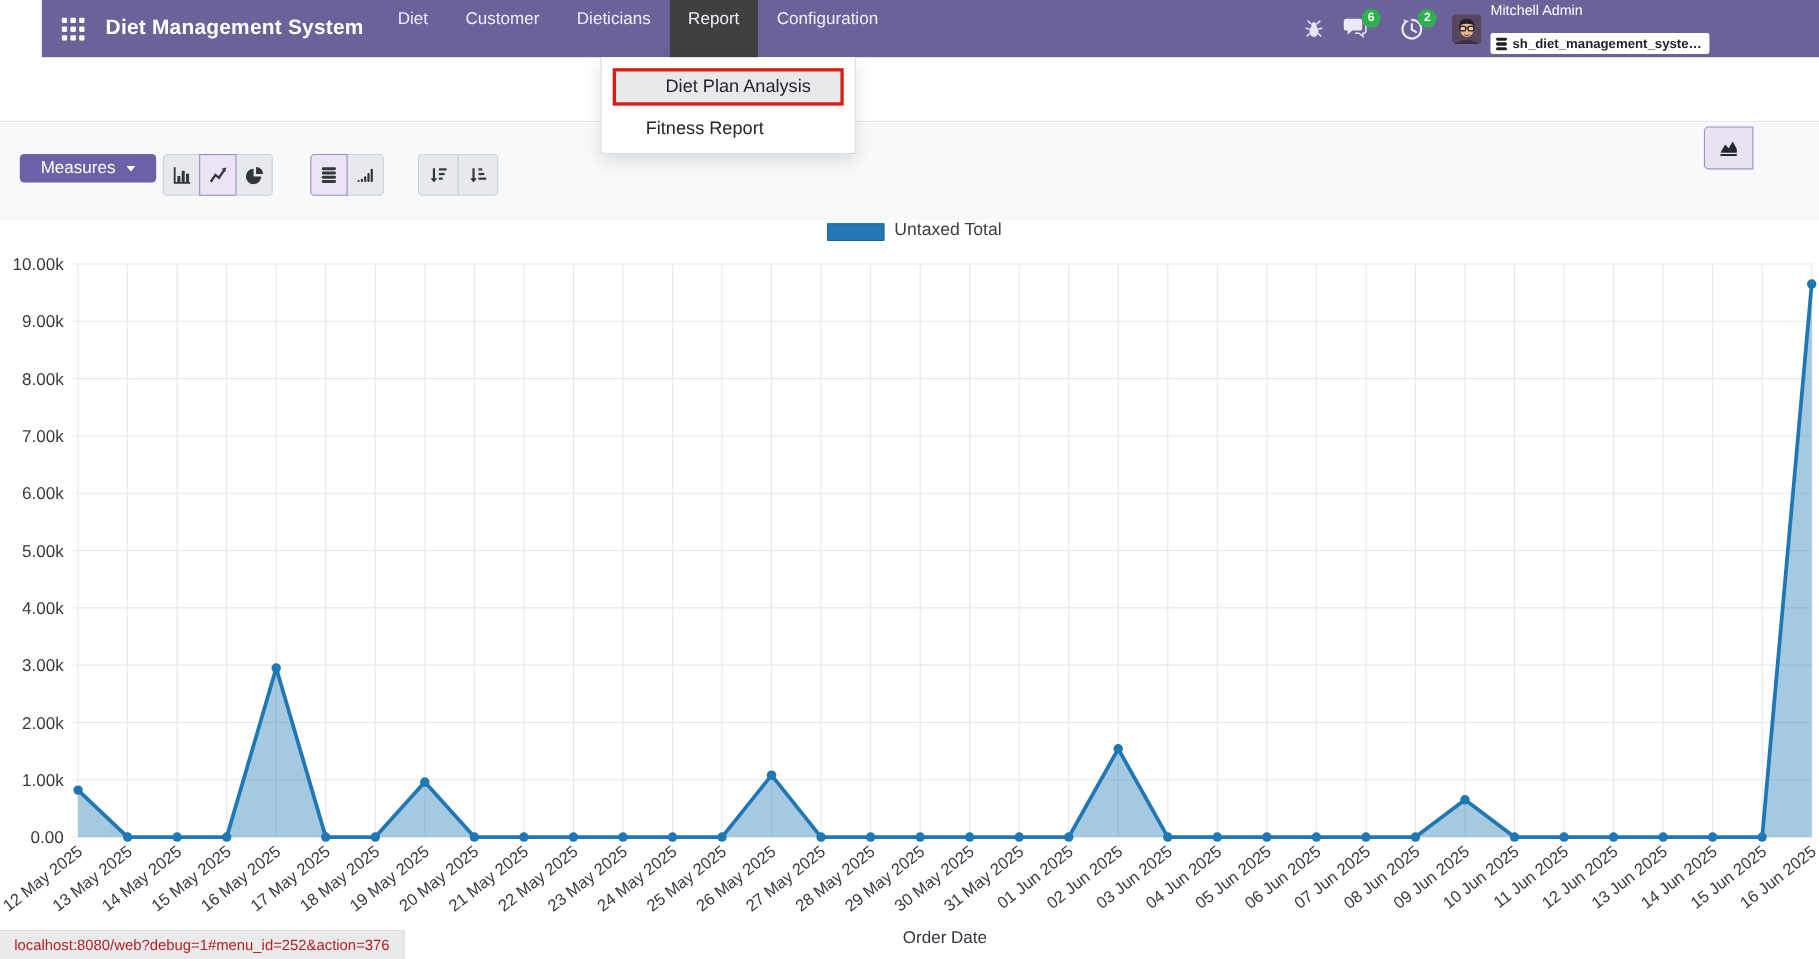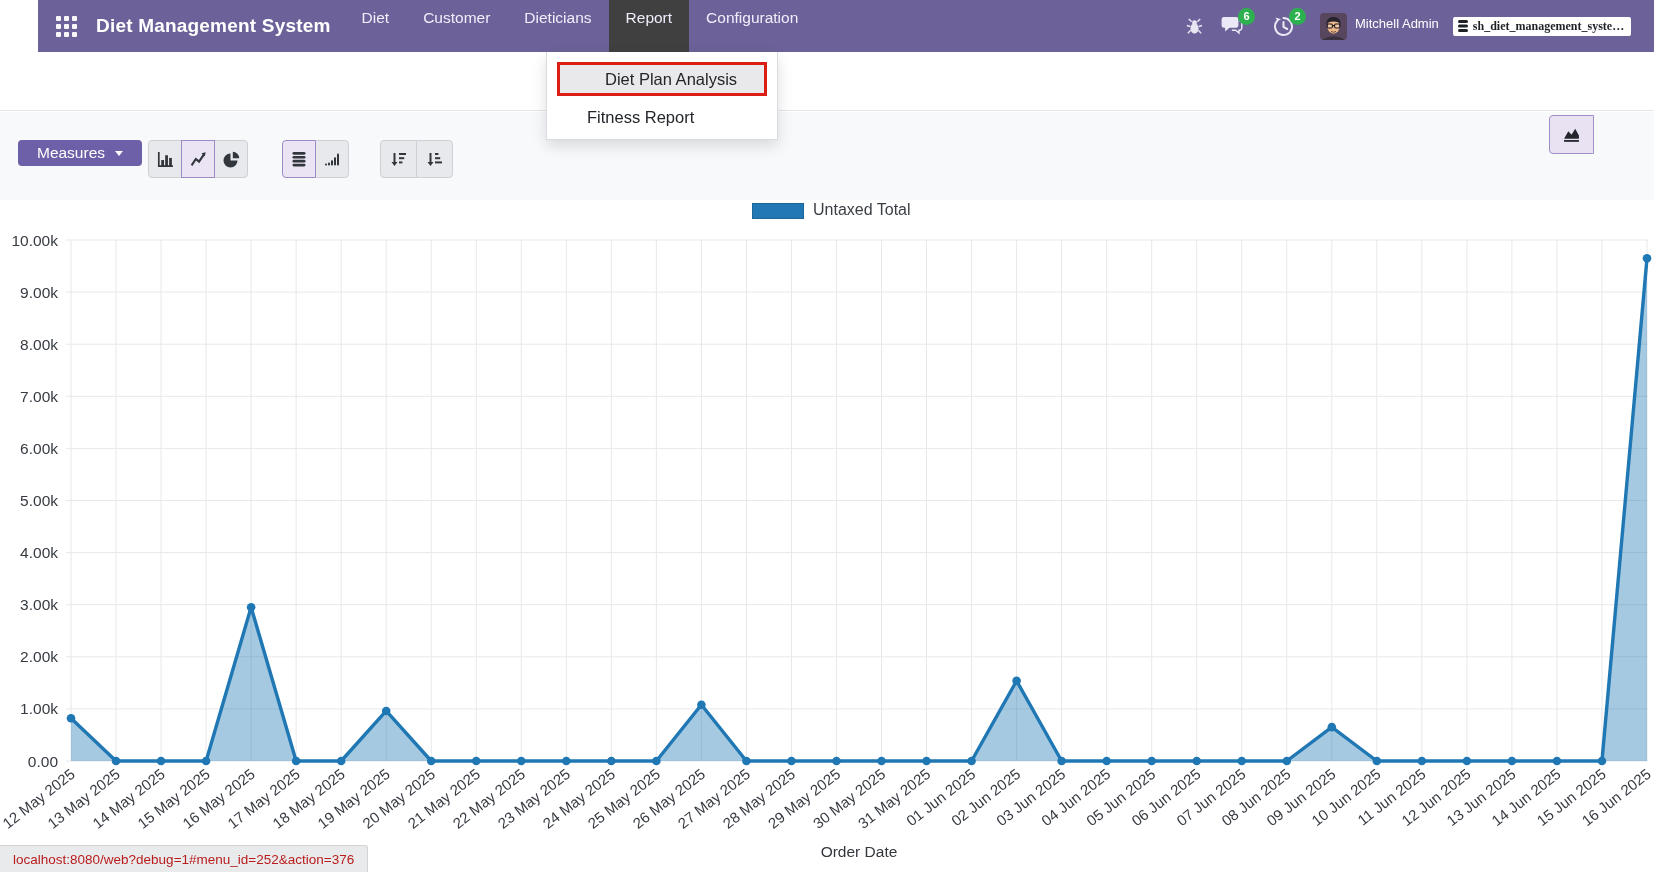--- a/index.html
+++ b/index.html
@@ -10,23 +10,23 @@
   .navbar { position:absolute; top:0; left:0; width:1654px; height:52px; background:#6c6299; display:flex; align-items:center; color:#fff; z-index:40;margin-left:38px; }
   .apps-btn { margin-left:14px; width:28px; height:28px; display:flex; align-items:center; justify-content:center; cursor:pointer; }
   .app-title { margin-left:16px; font-size:19px; font-weight:700; white-space:nowrap; letter-spacing:.2px; }
   .nav-menu { display:flex; height:68px; margin-left:14px; }
   .nav-item { padding:0 17px; line-height:52px; font-size:15.5px; color:#f1eefb; cursor:pointer; white-space:nowrap; }
   .nav-item.active { background:#404040; }
   .nav-right { position:absolute; left:1146px; top:0; height:52px; display:flex; align-items:center; }
   .icon-btn { position:relative; display:flex; align-items:center; justify-content:center; cursor:pointer; }
   .count-badge { position:absolute; top:-8px; right:-12px; background:#2db14e; color:#fff; font-size:11px; font-weight:700; border-radius:9px; min-width:17px; height:17px; line-height:17px; text-align:center; padding:0 2px; }
   .avatar { width:27px; height:27px; border-radius:4px; overflow:hidden; margin-left:26px; cursor:pointer; flex:none; }
-  .user-block { display:flex; justify-content:center; margin-left:8px; gap:14px; cursor:pointer; }
+  .user-block { display:flex; flex-direction:column; justify-content:center; margin-left:8px; gap:14px; cursor:pointer; }
   .user-name { font-size:13px; color:#fff; line-height:13px; }
-  .db-badge { display:flex; align-items:center; gap:5px; background:#fefefe; color:#1e2126; border-radius:2px; padding:2px 7px 2px 5px; font-family:Liberation Serif, serif; font-size:12px; font-weight:700; height:19px; white-space:nowrap; }
+  .db-badge { display:flex; align-items:center; gap:5px; background:#fefefe; color:#1e2126; border-radius:2px; padding:2px 7px 2px 5px; font-family:Liberation Sans, sans-serif; font-size:12px; font-weight:700; height:19px; white-space:nowrap; }
 
   
   .control-row { position:absolute; top:52px; left:0; width:1654px; height:59px; background:#fff; border-bottom:1px solid #e3e5e9; }
   .breadcrumb-annotation { position:absolute; left:10px; top:62px; width:212px; height:42px; border:3px solid #db1d14; background:#fff; display:flex; align-items:center; }
   .breadcrumb-title { font-size:20px; color:#42464d; padding-left:9px; white-space:nowrap; }
 
   .searchbar { position:absolute; left:413px; top:63px; width:833px; height:39px; border:1px solid #d0d4da; border-radius:4px; background:#fff; display:flex; align-items:stretch; overflow:visible; }
   .search-icon-wrap { display:flex; align-items:center; padding-left:12px; padding-right:7px; }
   .facet { display:flex; align-self:stretch; }
   .facet-chip { width:31px; background:#70619e; display:flex; align-items:center; justify-content:center; flex:none; }

